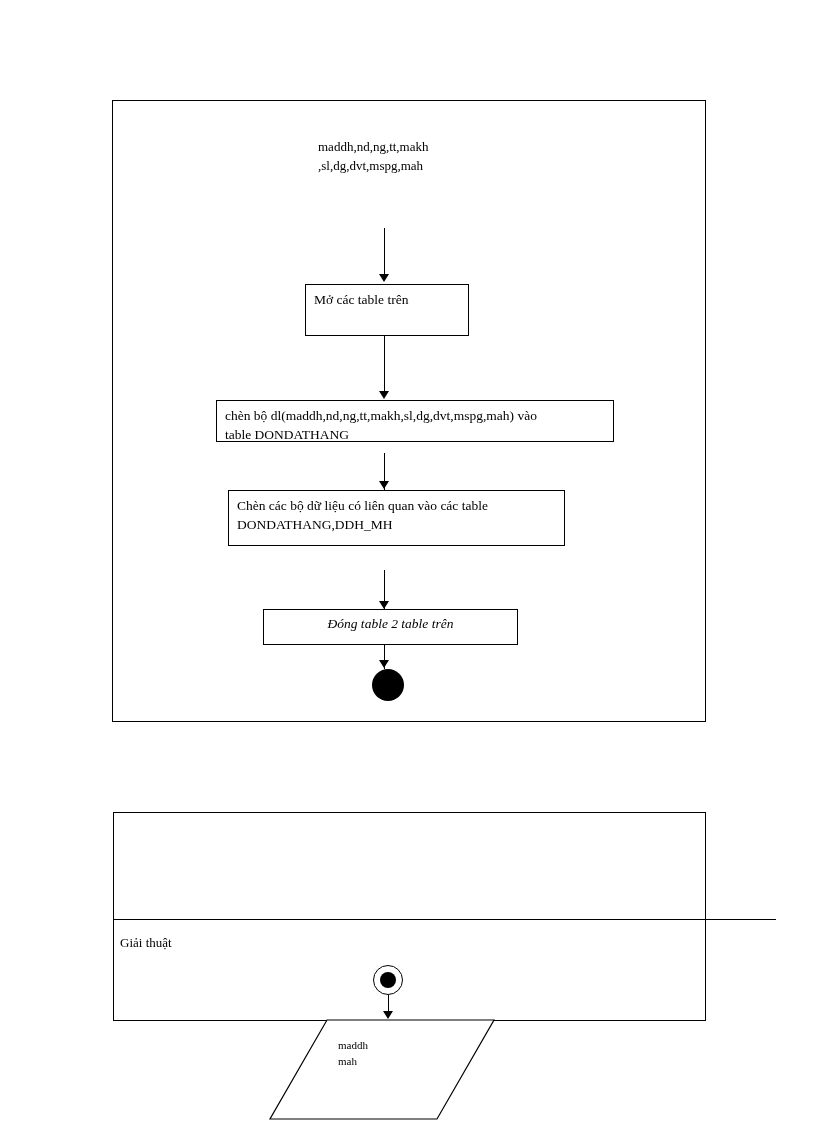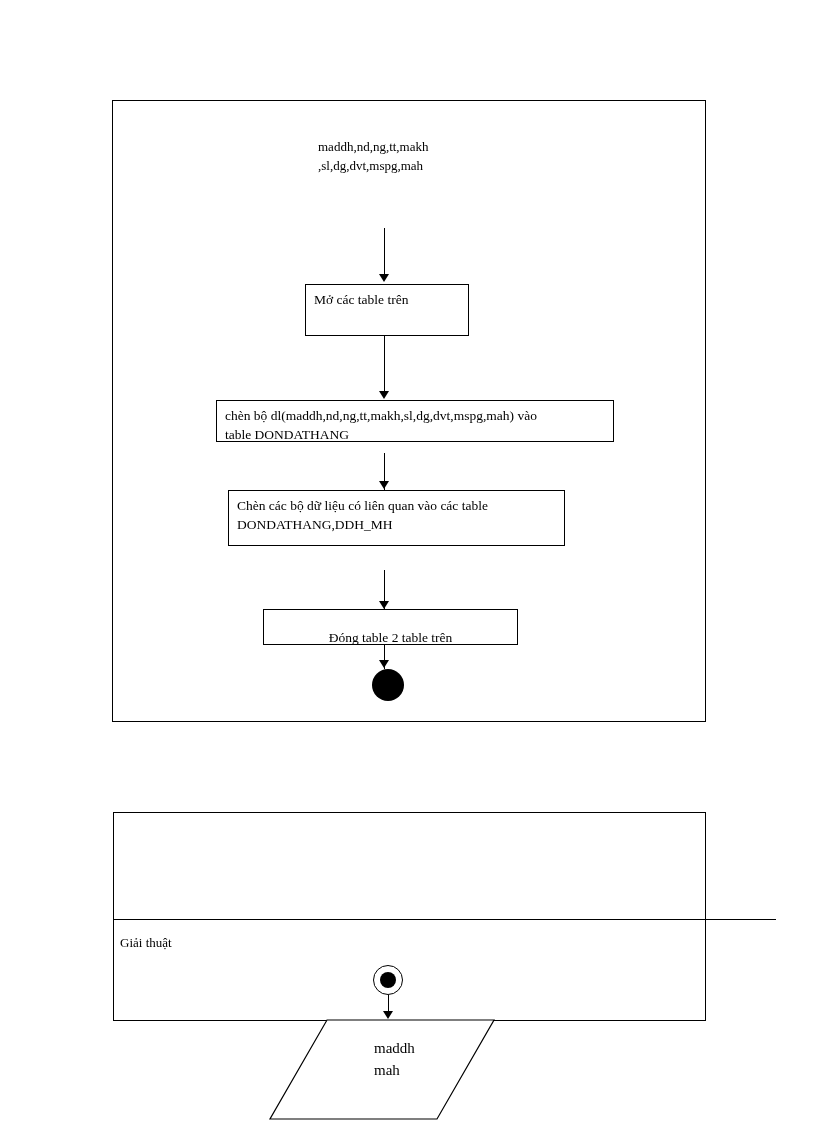--- a/index.html
+++ b/index.html
@@ -97,24 +97,23 @@
   
   .parallelogram-wrap {
     position: absolute;
   }
   .parallelogram-wrap svg {
     display: block;
     overflow: visible;
   }
   .para-label {
     position: absolute;
-    font-size: 15px;
+    font-size: 11px;
     line-height: 1.45;
     white-space: pre-line;
-    margin-left: 36px;
   }
 </style>
 </head>
 <body>
 
 <div class="page">
 
   <div class="panel" style="left:112px; top:100px; width:594px; height:622px;"></div>
 
   <div class="free-text" style="left:318px; top:138px; width:260px; text-align:left;">maddh,nd,ng,tt,makh
@@ -133,21 +132,21 @@
 
   <div class="connector" style="left:384px; top:453px; height:45px;"></div>
   <div class="arrowhead" style="left:379px; top:481px;"></div>
 
   <div class="node-box" style="left:228px; top:490px; width:337px; height:56px;">Chèn các bộ dữ liệu  có liên  quan vào các table
 DONDATHANG,DDH_MH</div>
 
   <div class="connector" style="left:384px; top:570px; height:42px;"></div>
   <div class="arrowhead" style="left:379px; top:601px;"></div>
 
-  <div class="node-box" style="left:263px; top:609px; width:255px; height:36px; text-align:center; padding-top:18px;">Đóng table  2 table trên</div>
+  <div class="node-box" style="left:263px; top:609px; width:255px; height:36px; text-align:center; padding-top:4px;font-style:italic;">Đóng table  2 table trên</div>
 
   <div class="connector" style="left:384px; top:645px; height:24px;"></div>
   <div class="arrowhead" style="left:379px; top:660px;"></div>
 
   <div class="end-node" style="left:372px; top:669px; width:32px; height:32px;"></div>
 
   <div class="panel" style="left:113px; top:812px; width:593px; height:209px;"></div>
 
 
   <div class="divider" style="left:113px; top:919px; width:663px;"></div>

